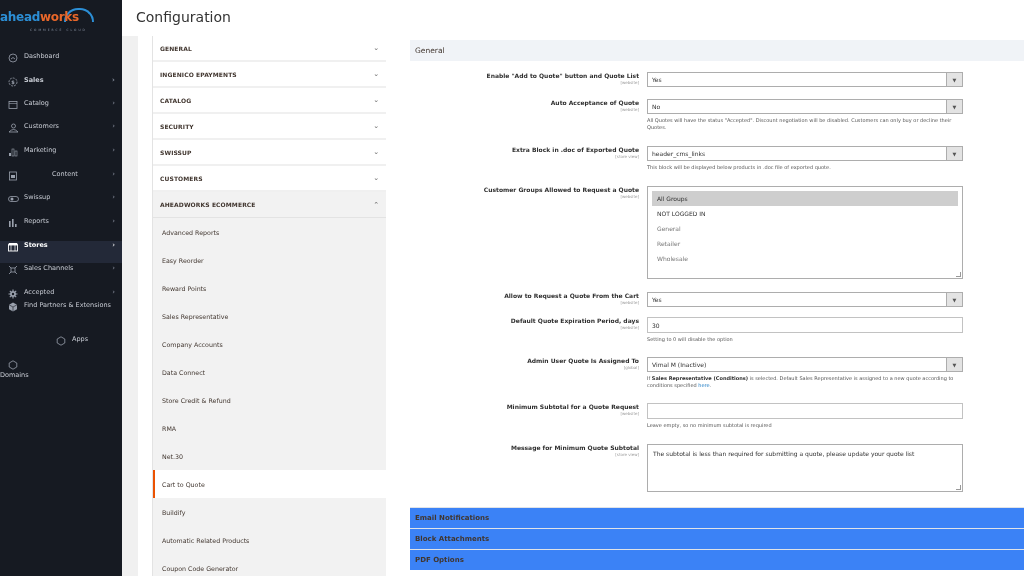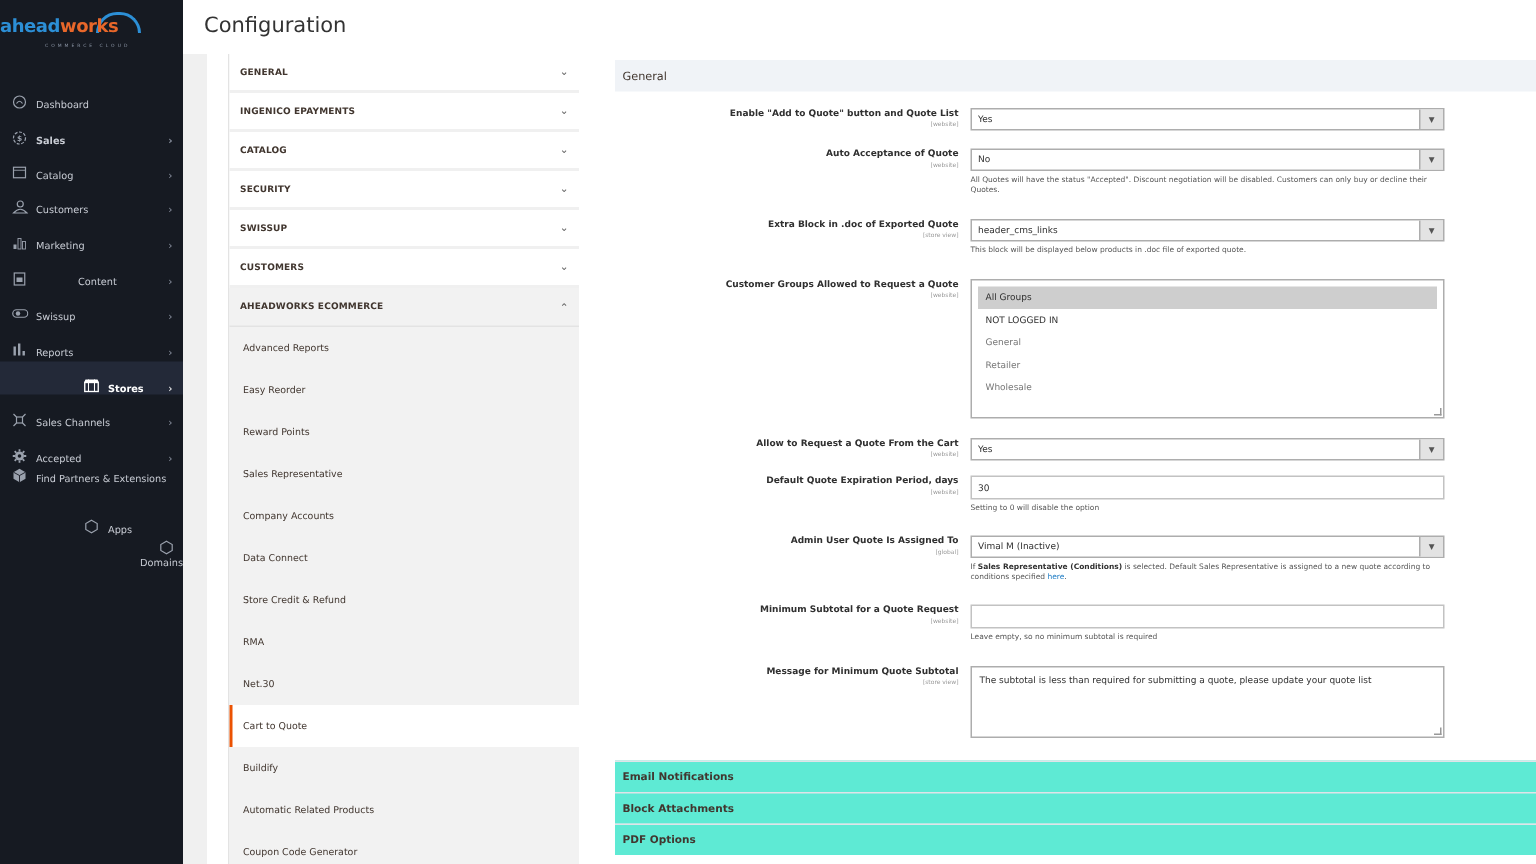--- a/index.html
+++ b/index.html
@@ -7,21 +7,21 @@
 .app { position: relative; width: 1024px; height: 576px; }
 
 
 .nav { position: absolute; left: 0; top: 0; width: 122px; height: 576px; background: #161a22; }
 .logo { position: absolute; left: 0; top: 6px; width: 122px; height: 30px; }
 .logo .brand { font-size: 12px; font-weight: bold; letter-spacing: -0.3px; position: relative; top: 4px; }
 .logo .brand .a { color: #2c8fd6; }
 .logo .brand .w { color: #e8672a; }
 .logo .cloud { position: absolute; left: 64px; top: 2px; width: 30px; height: 14px; border: 2px solid #2c8fd6; border-bottom: none; border-radius: 14px 14px 0 0; }
 .logo .tag { font-size: 3px; color: #8b95a5; letter-spacing: 2px; position: absolute; left: 30px; top: 22px; }
-.nav-item { position: absolute; left: 0; width: 122px; height: 22px; display: flex; align-items: flex-end; cursor: pointer; }
+.nav-item { position: absolute; left: 0; width: 122px; height: 22px; display: flex; align-items: flex-start; cursor: pointer; }
 .nav-item.active { background: #232938; }
 .nav-item .ico { width: 12px; height: 12px; margin-left: 7px; margin-right: 5px; display: flex; align-items: center; justify-content: center; }
 .nav-item .lbl { font-size: 6.5px; color: #c8ccd4; flex: 1; white-space: nowrap; }
 .nav-item.active .lbl { color: #fff; font-weight: bold; }
 .nav-item .chev { font-size: 7px; color: #8b92a0; margin-right: 7px; }
 .nav-item.active .chev { color: #fff; }
 
 
 .page-title { position: absolute; left: 136px; top: 9px; font-size: 14px; color: #333; font-family: "DejaVu Sans", sans-serif; }
 .gutter { position: absolute; left: 122px; top: 36px; width: 16px; height: 540px; background: #f0f0f0; }
@@ -49,21 +49,21 @@
 .inp { height: 16px; border: 1px solid #c2c2c2; background: #fff; font-size: 6px; padding-left: 4px; display: flex; align-items: center; color: #303030; }
 .note { font-size: 5px; color: #555; margin-top: 3px; line-height: 7px; }
 .note b { color: #303030; }
 .note .lnk { color: #1979c3; }
 .multi { height: 93px; border: 1px solid #adadad; background: #fff; padding: 4px; position: relative; }
 .opt { height: 15px; font-size: 6px; display: flex; align-items: center; padding-left: 5px; color: #303030; cursor: pointer; }
 .opt.sel-opt { background: #cecece; }
 .opt.muted { color: #777; }
 .ta { height: 48px; border: 1px solid #adadad; background: #fff; padding: 5px; font-size: 6px; color: #303030; position: relative; }
 .grip { position: absolute; right: 1px; bottom: 1px; width: 5px; height: 5px; border-right: 1px solid #999; border-bottom: 1px solid #999; transform: skew(0); }
-.collapsed { position: absolute; left: 0; width: 614px; height: 21px; background: #5eead4; border-top: 1px solid #e0e3e8; display: flex; align-items: center; padding-left: 5px; font-size: 7px; font-weight: bold; color: #41362f; cursor: pointer; }
+.collapsed { position: absolute; left: 0; width: 614px; height: 21px; background: #3b82f6; border-top: 1px solid #e0e3e8; display: flex; align-items: center; padding-left: 5px; font-size: 7px; font-weight: bold; color: #41362f; cursor: pointer; }
 </style>
 </head>
 <body>
 
 <div class="app">
 
   <div class="nav">
     <div class="logo">
       <div class="cloud"></div>
       <div class="brand"><span class="a">ahead</span><span class="w">works</span></div>
@@ -144,21 +144,21 @@
           <span class="ico">
             <svg width="10" height="10" viewBox="0 0 10 10">
               <rect x="1" y="3" width="1.6" height="6" fill="#9aa1ad"></rect>
               <rect x="4" y="1" width="1.6" height="8" fill="#9aa1ad"></rect>
               <rect x="7" y="6" width="1.6" height="3" fill="#9aa1ad"></rect>
             </svg>
           </span>
           <span class="lbl">Reports</span>
           <span class="chev">›</span>
         </div>
-        <div class="nav-item active" style="top: 241px; padding-left: 48px;">
+        <div class="nav-item active" style="top: 241px;">
           <span class="ico">
             <svg width="12" height="10" viewBox="0 0 12 10">
               <path d="M1 3 L2 1 L10 1 L11 3 Z" fill="#fff"></path>
               <rect x="1.5" y="3" width="9" height="6" fill="none" stroke="#fff" stroke-width="0.9"></rect>
               <line x1="4" y1="1" x2="4" y2="9" stroke="#fff" stroke-width="0.7"></line>
               <line x1="8" y1="1" x2="8" y2="9" stroke="#fff" stroke-width="0.7"></line>
             </svg>
           </span>
           <span class="lbl">Stores</span>
           <span class="chev">›</span>

